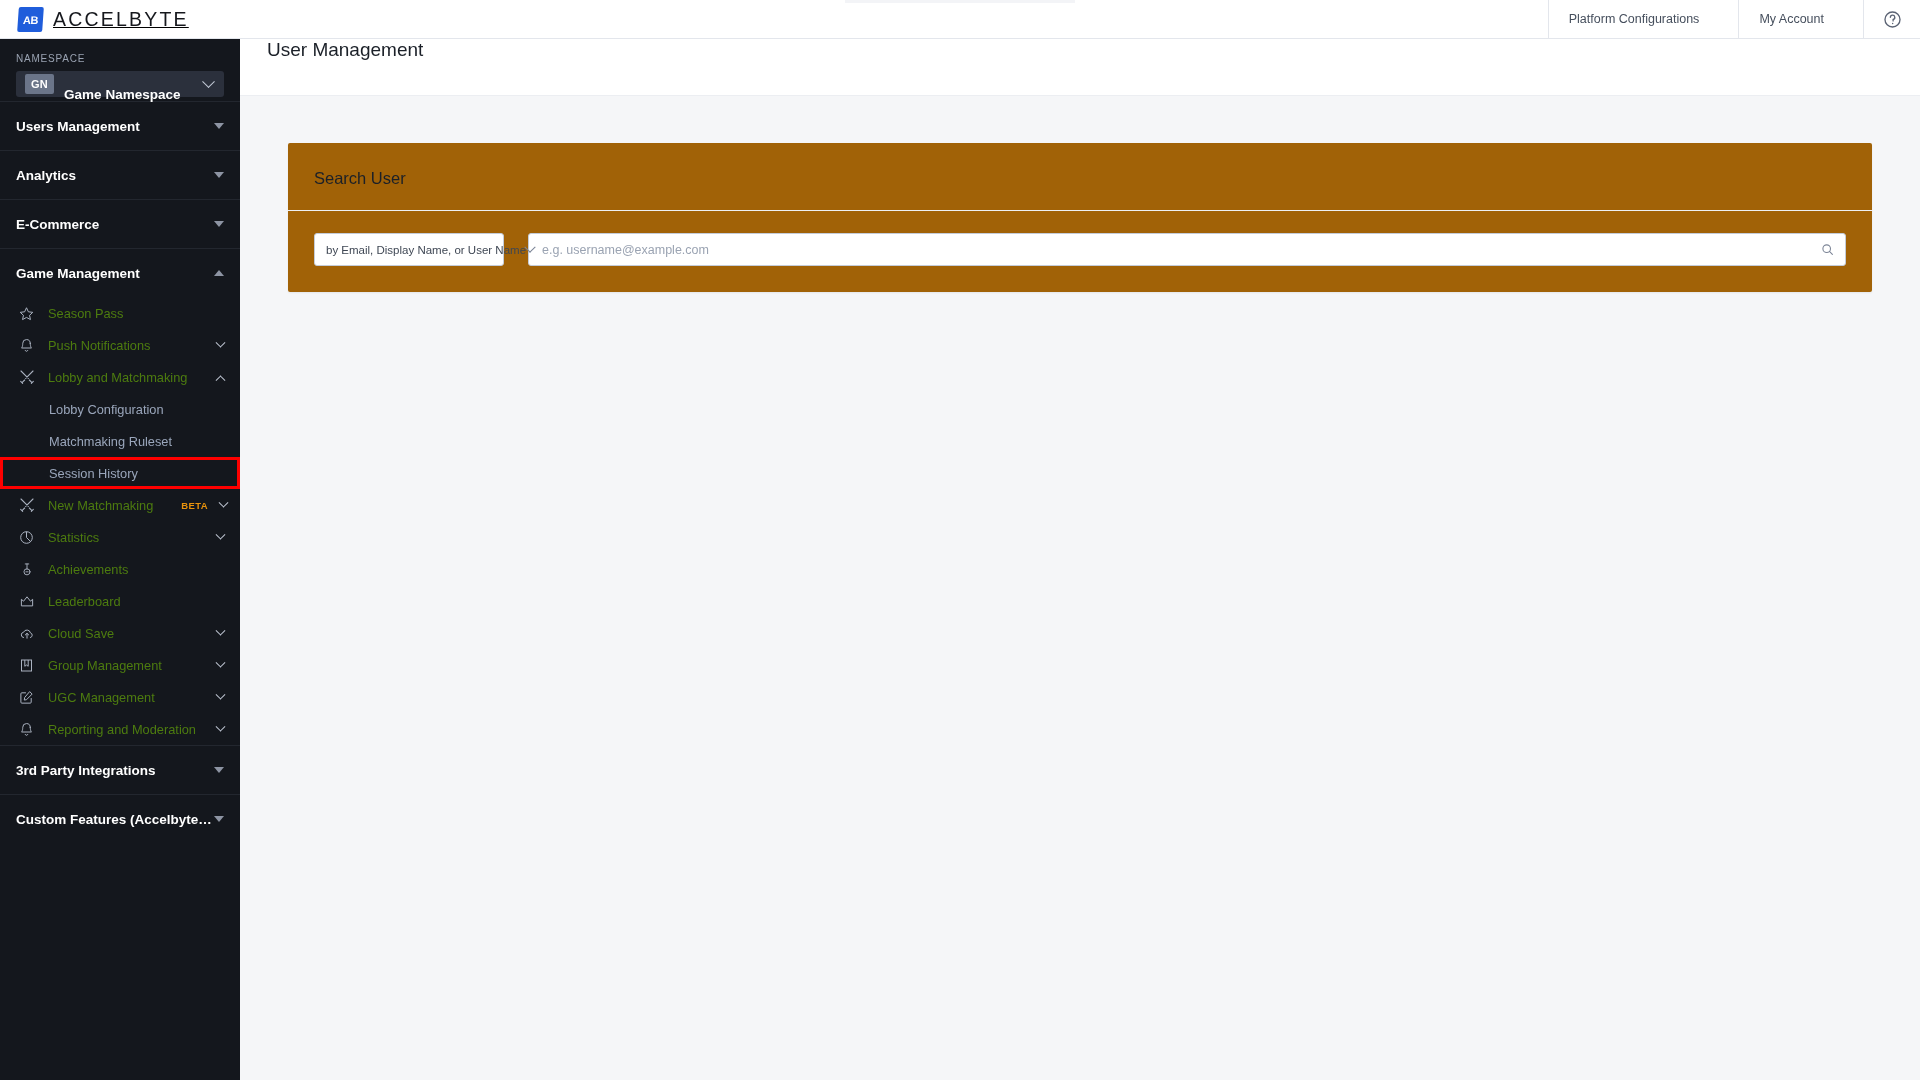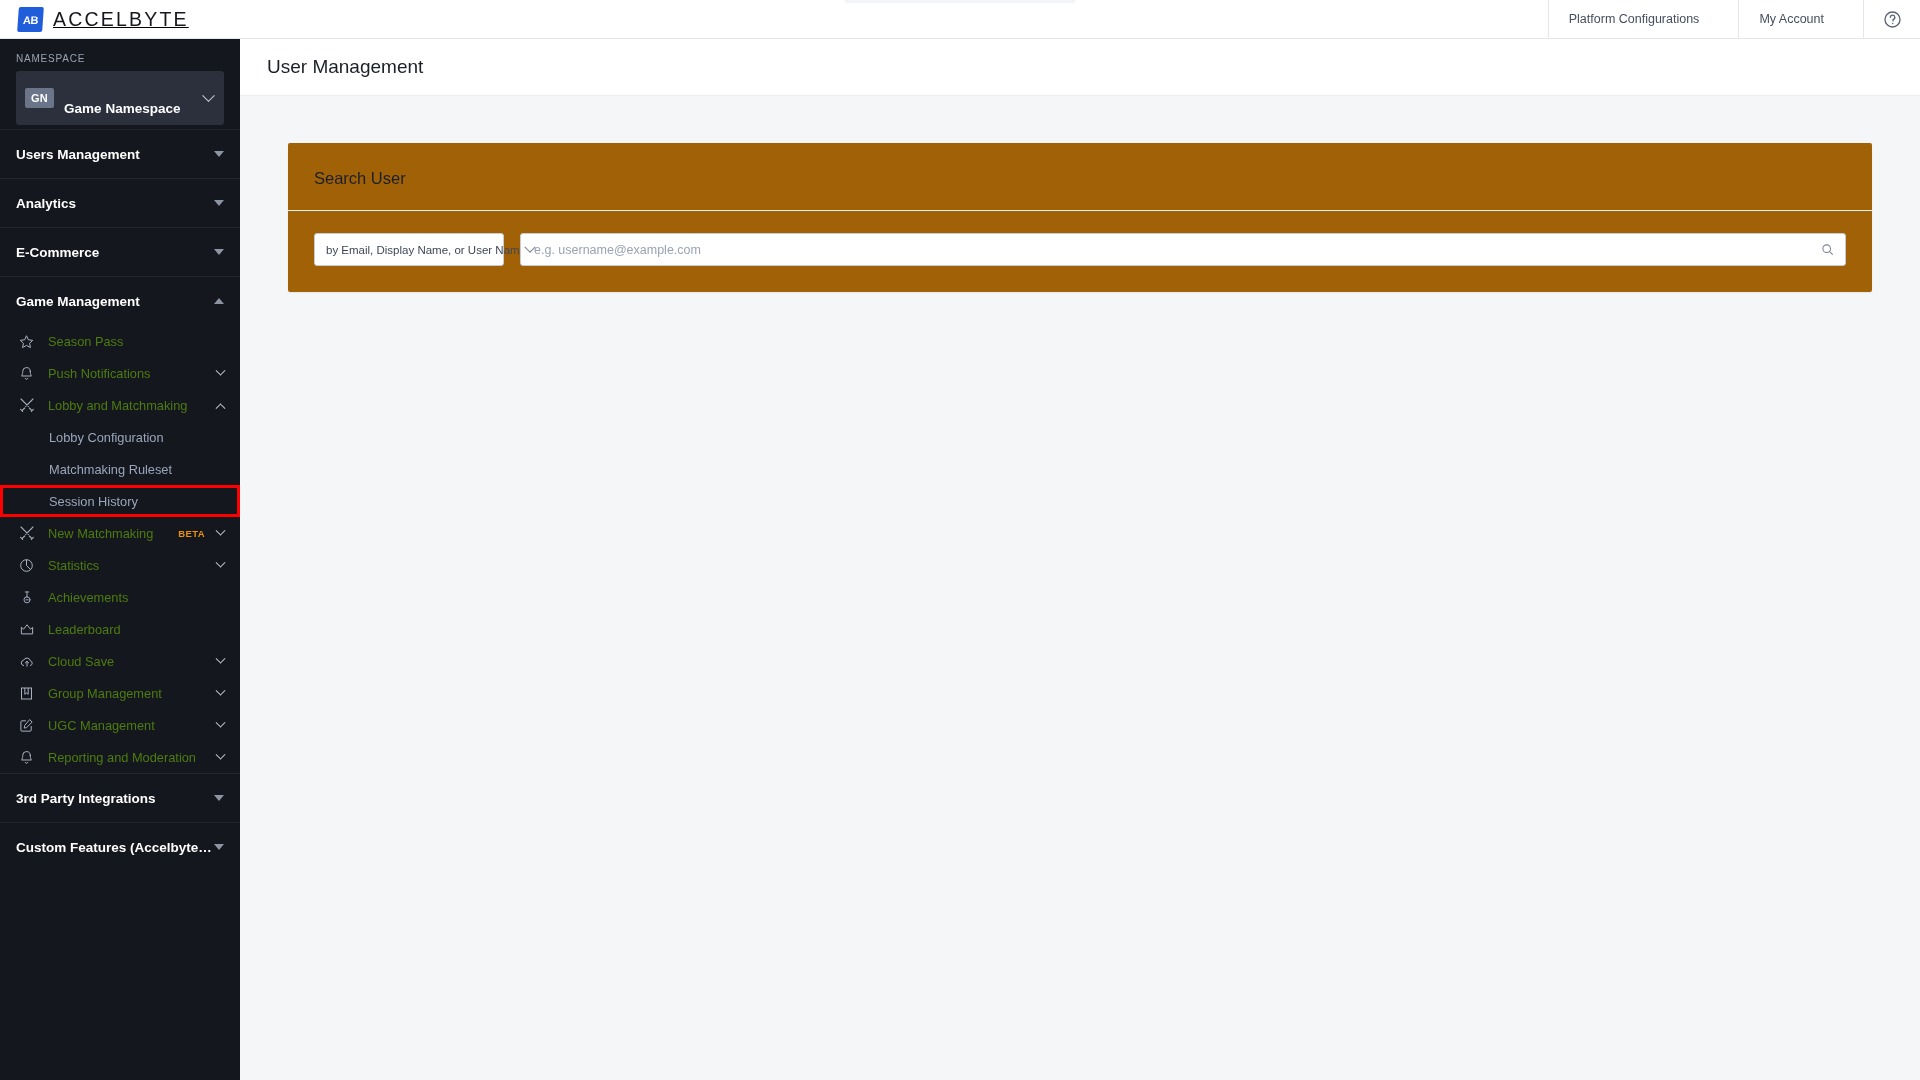--- a/index.html
+++ b/index.html
@@ -111,21 +111,21 @@
   .ns-block { padding: 14px 16px 4px 16px; }
   .ns-label {
     font-size: 10px;
     letter-spacing: 0.8px;
     color: #9aa3b2;
     margin-bottom: 7px;
   }
   .ns-select {
     background: #2b303c;
     border-radius: 3px;
-    height: 54px;
+    height: 26px;
     display: flex;
     align-items: center;
     padding: 0 11px 0 9px;
     cursor: pointer;
   }
   .ns-badge {
     background: #6b7589;
     color: #ffffff;
     font-size: 11px;
     font-weight: bold;
@@ -202,20 +202,21 @@
     font-size: 12.8px;
     white-space: nowrap;
   }
   .beta {
     color: #e8920c;
     font-size: 9.5px;
     font-weight: bold;
     letter-spacing: 0.4px;
     margin-left: auto;
     margin-right: 12px;
+    padding-left: 28px;
   }
   .item .chev {
     margin-left: auto;
     width: 7px; height: 7px;
     border-width: 1.4px;
   }
   .item.has-beta .chev { margin-left: 0; }
 
   .subitem {
     display: flex;
@@ -241,21 +242,21 @@
     position: absolute;
     top: 39px; left: 240px;
     width: 1680px; height: 1041px;
     background: #f5f6f8;
     overflow: hidden;
   }
   .page-head {
     background: #ffffff;
     height: 57px;
     display: flex;
-    align-items: center;
+    align-items: flex-start;
     padding-left: 27px;
     border-bottom: 1px solid #eceef2;
   }
   .page-title {
     font-size: 19px;
     color: #1b2028;
     font-weight: 400;
   }
   .card {
     margin: 47px 48px 0 48px;
@@ -303,20 +304,21 @@
   }
   .search-wrap {
     flex: 1;
     height: 33px;
     border: 1px solid #c4ccd9;
     border-radius: 3px;
     background: #ffffff;
     display: flex;
     align-items: center;
     padding: 0 11px 0 13px;
+    margin-left: 8px;
   }
   .search-input {
     flex: 1;
     border: none;
     outline: none;
     font-size: 12.5px;
     color: #3f4754;
     font-family: "Liberation Sans", sans-serif;
     background: transparent;
   }

